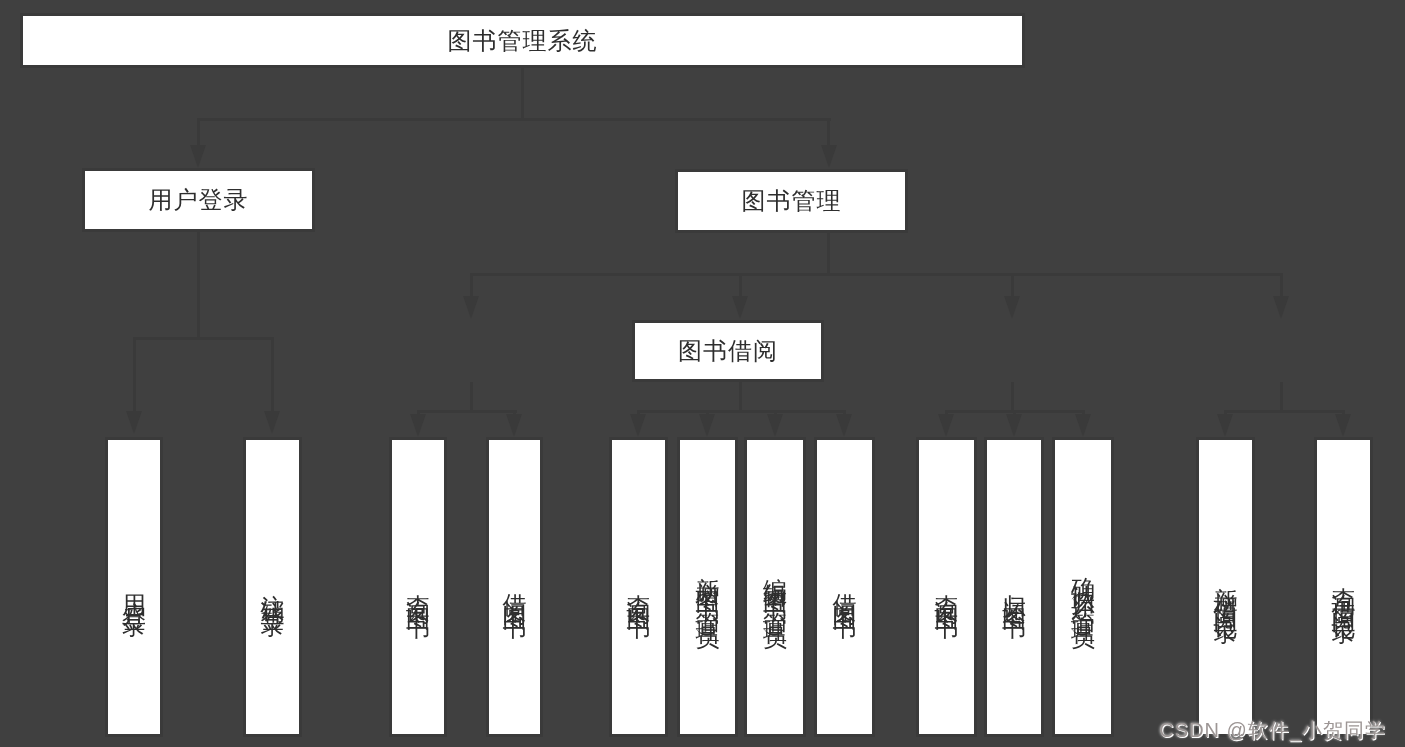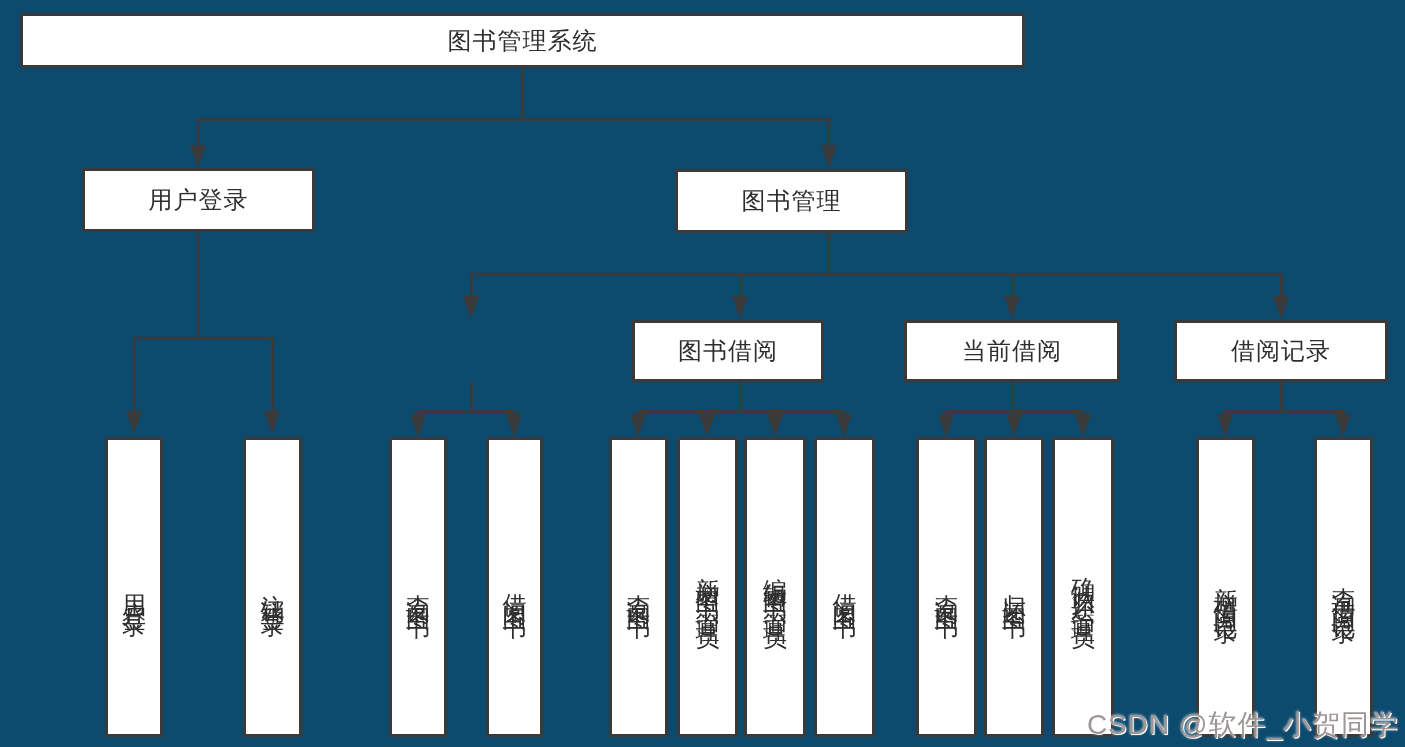--- a/index.html
+++ b/index.html
@@ -1,19 +1,19 @@
 <!DOCTYPE html>
 <html><head>
 <meta charset="utf-8">
 <style>
   html,body { margin:0; padding:0; background:#ffffff; }
   .canvas {
     position:relative;
     width:1405px; height:747px;
-    background:#0c4a6e;
+    background:#404040;
     overflow:hidden;
     font-family:"Liberation Sans","DejaVu Sans",sans-serif;
   }
   .box {
     position:absolute;
     box-sizing:border-box;
     background:#ffffff;
     border:3px solid #3a3a3a;
     display:flex;
     align-items:center;
@@ -40,22 +40,22 @@
   .ah {
     position:absolute;
     width:0; height:0;
     border-left:8px solid transparent;
     border-right:8px solid transparent;
     border-top:23px solid #3a3a3a;
     z-index:1;
   }
   .watermark {
     position:absolute;
-    right:6px; bottom:3px;
-    font-size:28px;
+    right:19px; bottom:3px;
+    font-size:20px;
     color:#9d9695;
     letter-spacing:1px;
     text-shadow:0 0 3px #ffffff, 1px 1px 0 #ffffff;
     z-index:3;
     white-space:nowrap;
   }
 </style>
 </head>
 <body>
 
@@ -85,22 +85,20 @@
   <div class="vline" style="left:470px;top:273px;height:26px"></div>
   <div class="ah" style="left:463px;top:296px"></div>
   <div class="vline" style="left:739px;top:273px;height:26px"></div>
   <div class="ah" style="left:732px;top:296px"></div>
   <div class="vline" style="left:1011px;top:273px;height:26px"></div>
   <div class="ah" style="left:1004px;top:296px"></div>
   <div class="vline" style="left:1280px;top:273px;height:26px"></div>
   <div class="ah" style="left:1273px;top:296px"></div>
 
   <div class="box" style="left:632px;top:320px;width:192px;height:62px">图书借阅</div>
-  <div class="box" style="left:904px;top:320px;width:216px;height:62px">当前借阅</div>
-  <div class="box" style="left:1174px;top:320px;width:214px;height:62px">借阅记录</div>
 
   <div class="vline" style="left:470px;top:382px;height:30px"></div>
   <div class="hline" style="left:417px;top:410px;width:100px"></div>
   <div class="vline" style="left:417px;top:410px;height:8px"></div>
   <div class="ah" style="left:410px;top:414px"></div>
   <div class="vline" style="left:513px;top:410px;height:8px"></div>
   <div class="ah" style="left:506px;top:414px"></div>
 
   <div class="vline" style="left:739px;top:382px;height:30px"></div>
   <div class="hline" style="left:637px;top:410px;width:209px"></div>

